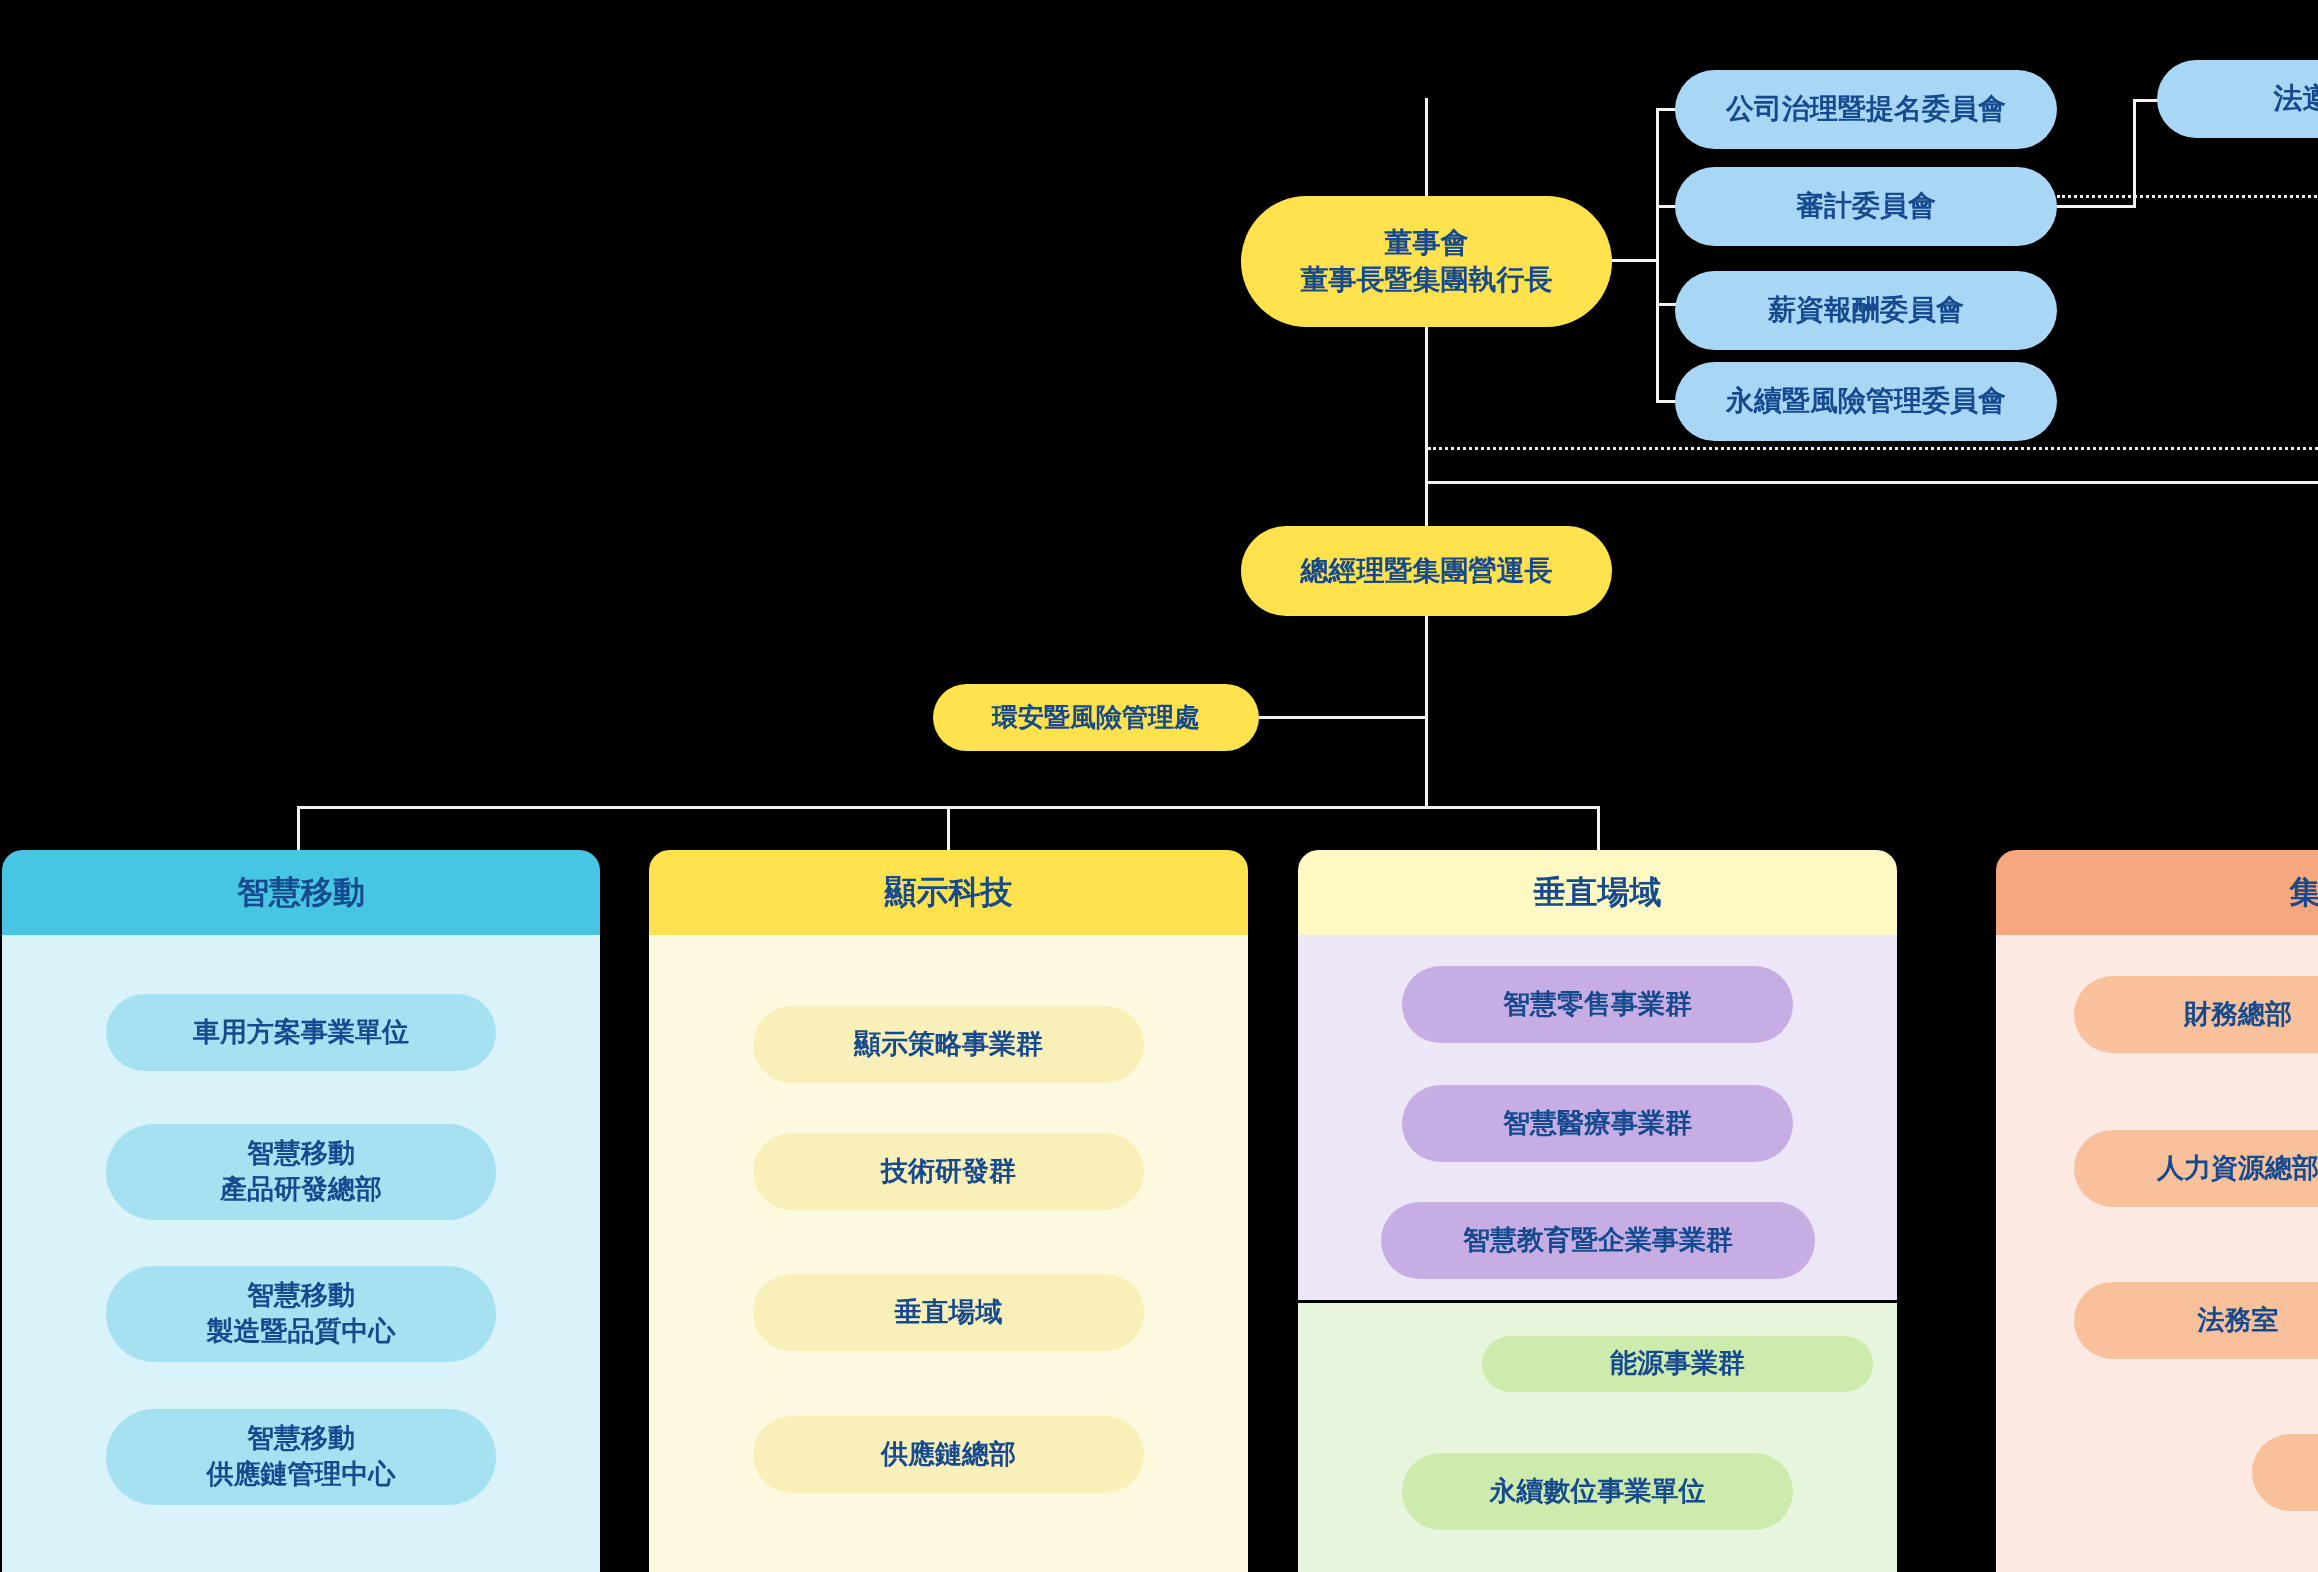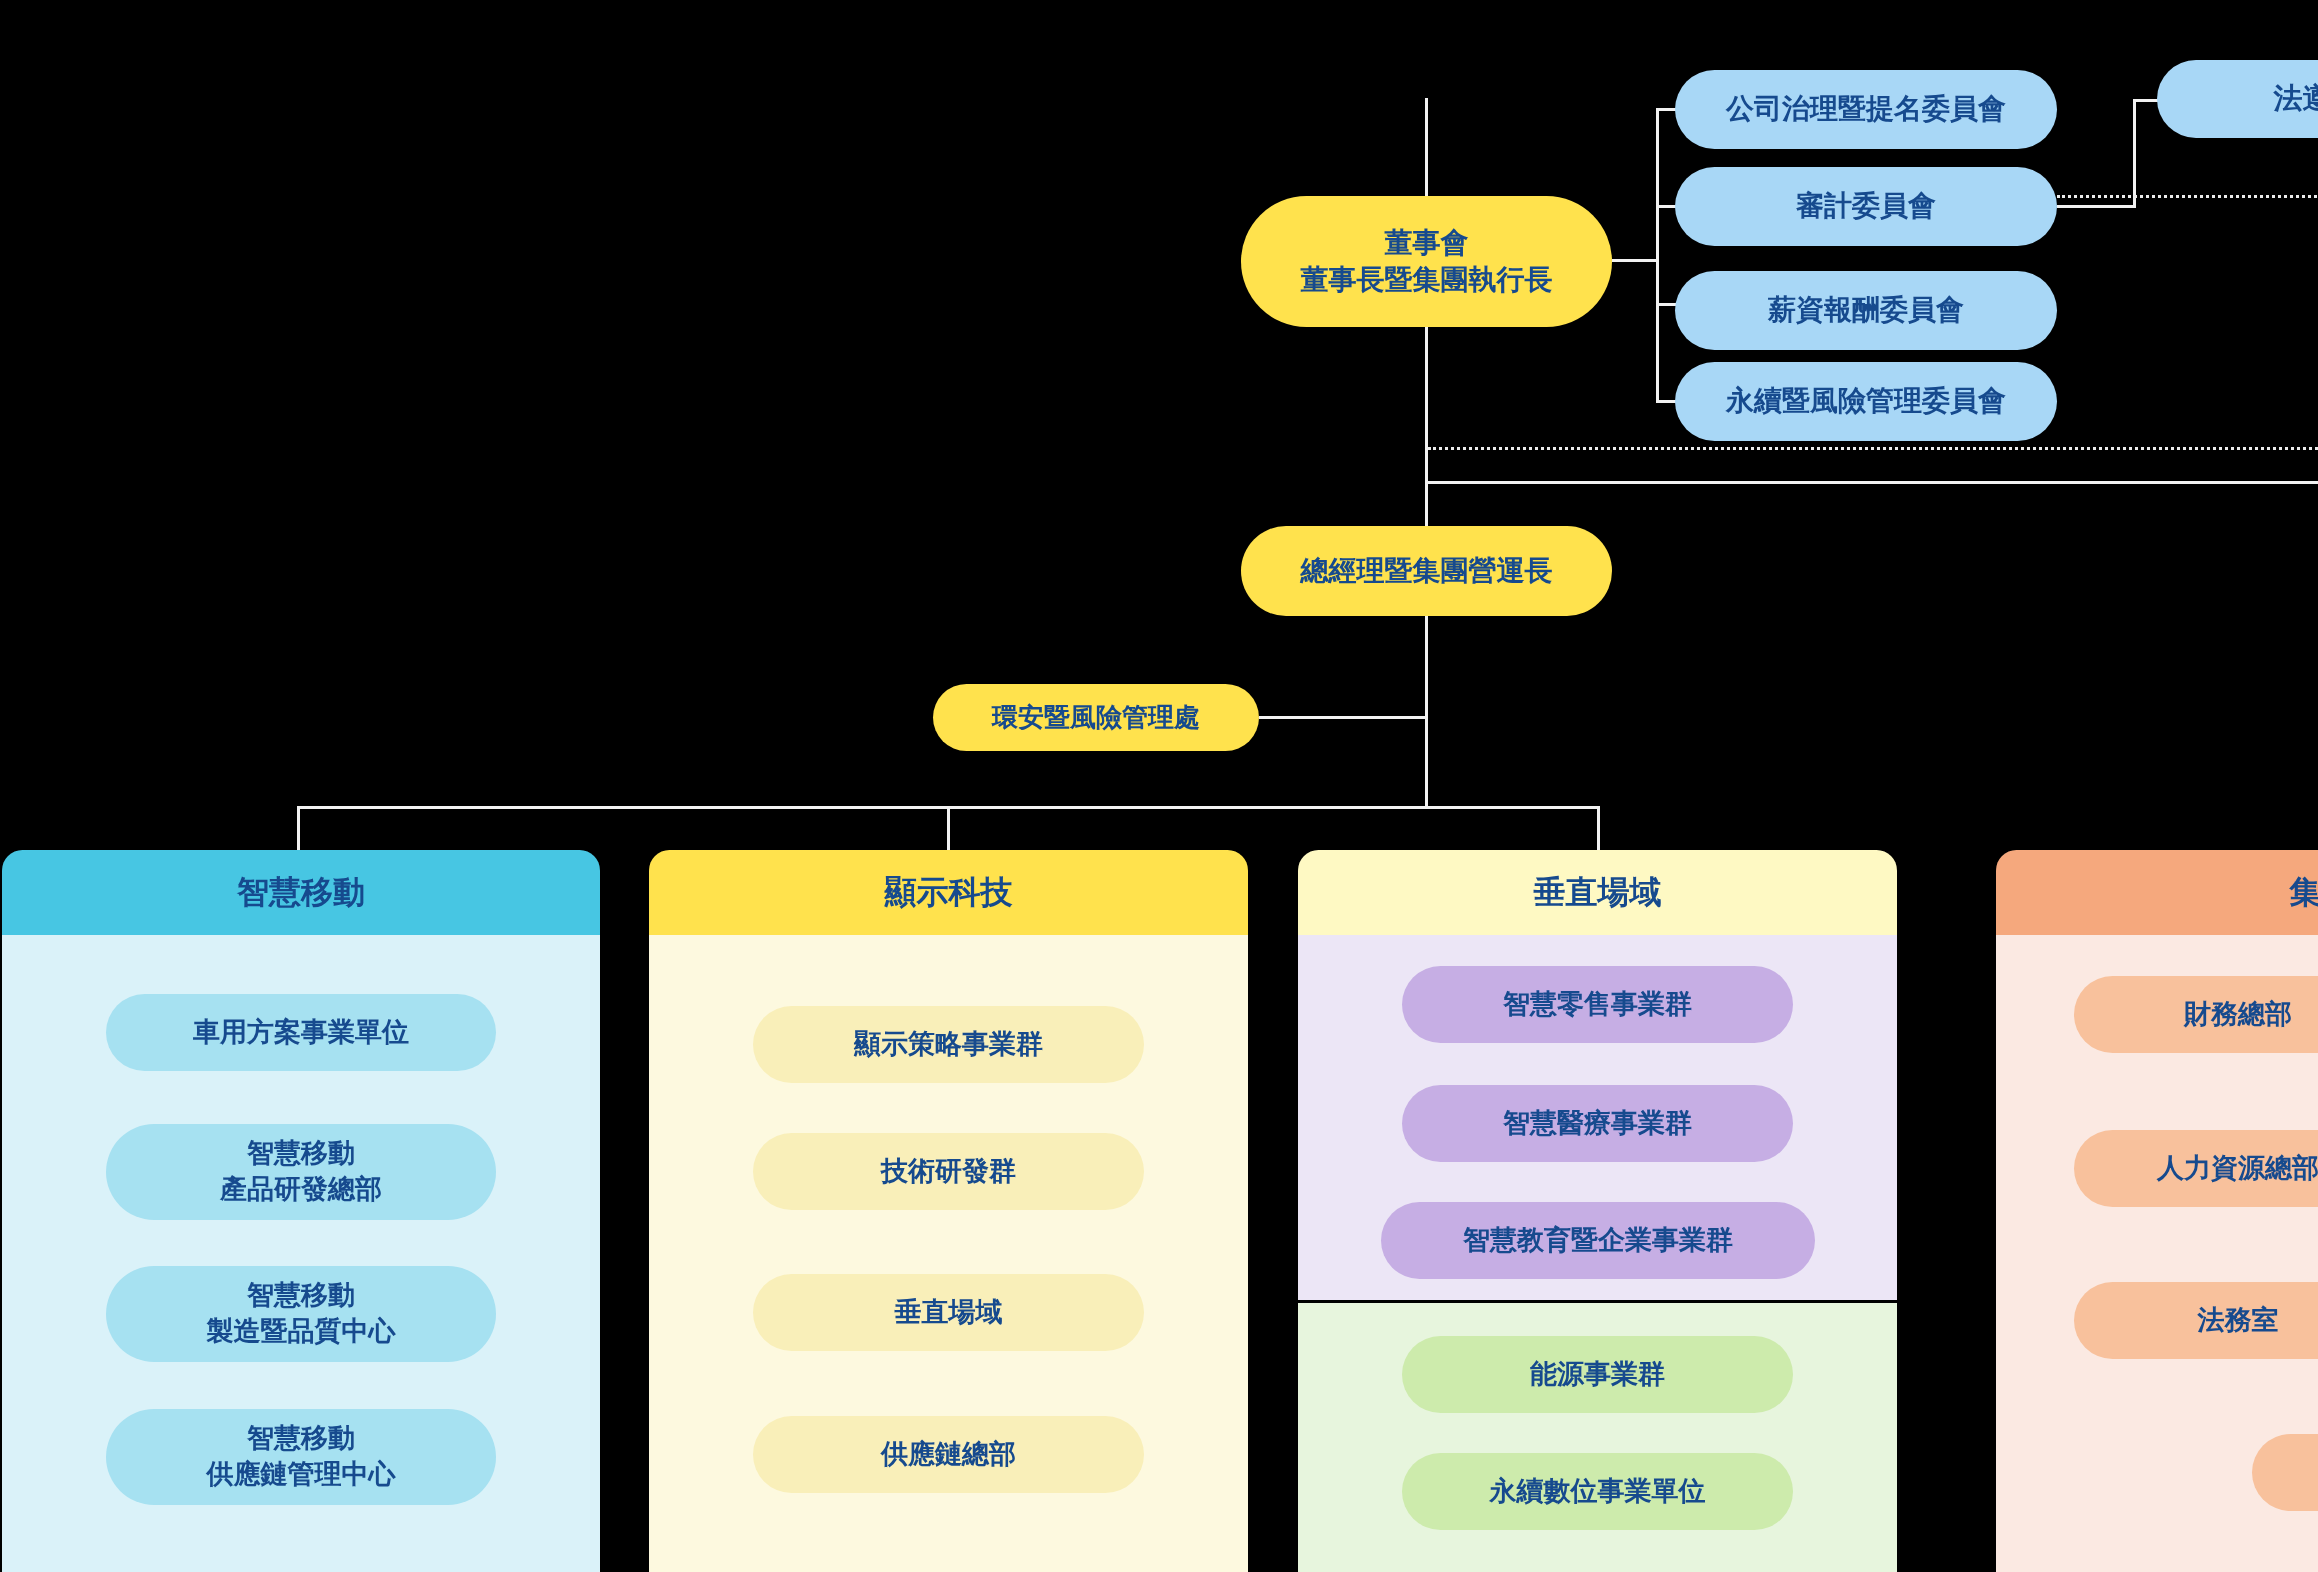--- a/index.html
+++ b/index.html
@@ -127,21 +127,21 @@
 
   <div class="card" style="left:1298px;top:850px;width:599px;height:450px;">
     <div class="hdr" style="background:#fef9c3;">垂直場域</div>
     <div class="body" style="background:#ECE6F6;"></div>
   </div>
   <div class="card" style="left:1298px;top:1303px;width:599px;height:269px;border-radius:0;background:#E7F5DD;"></div>
 
   <div class="item it-pur" style="left:1402px;top:966px;width:391px;height:77px;">智慧零售事業群</div>
   <div class="item it-pur" style="left:1402px;top:1085px;width:391px;height:77px;">智慧醫療事業群</div>
   <div class="item it-pur" style="left:1381px;top:1202px;width:434px;height:77px;">智慧教育暨企業事業群</div>
-  <div class="item it-grn" style="left:1402px;top:1336px;width:391px;height:77px;text-align:center;">能源事業群</div>
+  <div class="item it-grn" style="left:1482px;top:1336px;width:391px;height:56px;text-align:center;">能源事業群</div>
   <div class="item it-grn" style="left:1402px;top:1453px;width:391px;height:77px;">永續數位事業單位</div>
 
   <div class="card" style="left:1996px;top:850px;width:843px;height:722px;">
     <div class="hdr" style="background:#F5A87D;">集團營運支援單位</div>
     <div class="body" style="background:#FBE9E2;"></div>
   </div>
   <div class="item it-org" style="left:2074px;top:976px;width:328px;height:77px;">財務總部</div>
 
   <div class="item it-org" style="left:2074px;top:1130px;width:328px;height:77px;">人力資源總部</div>
 

